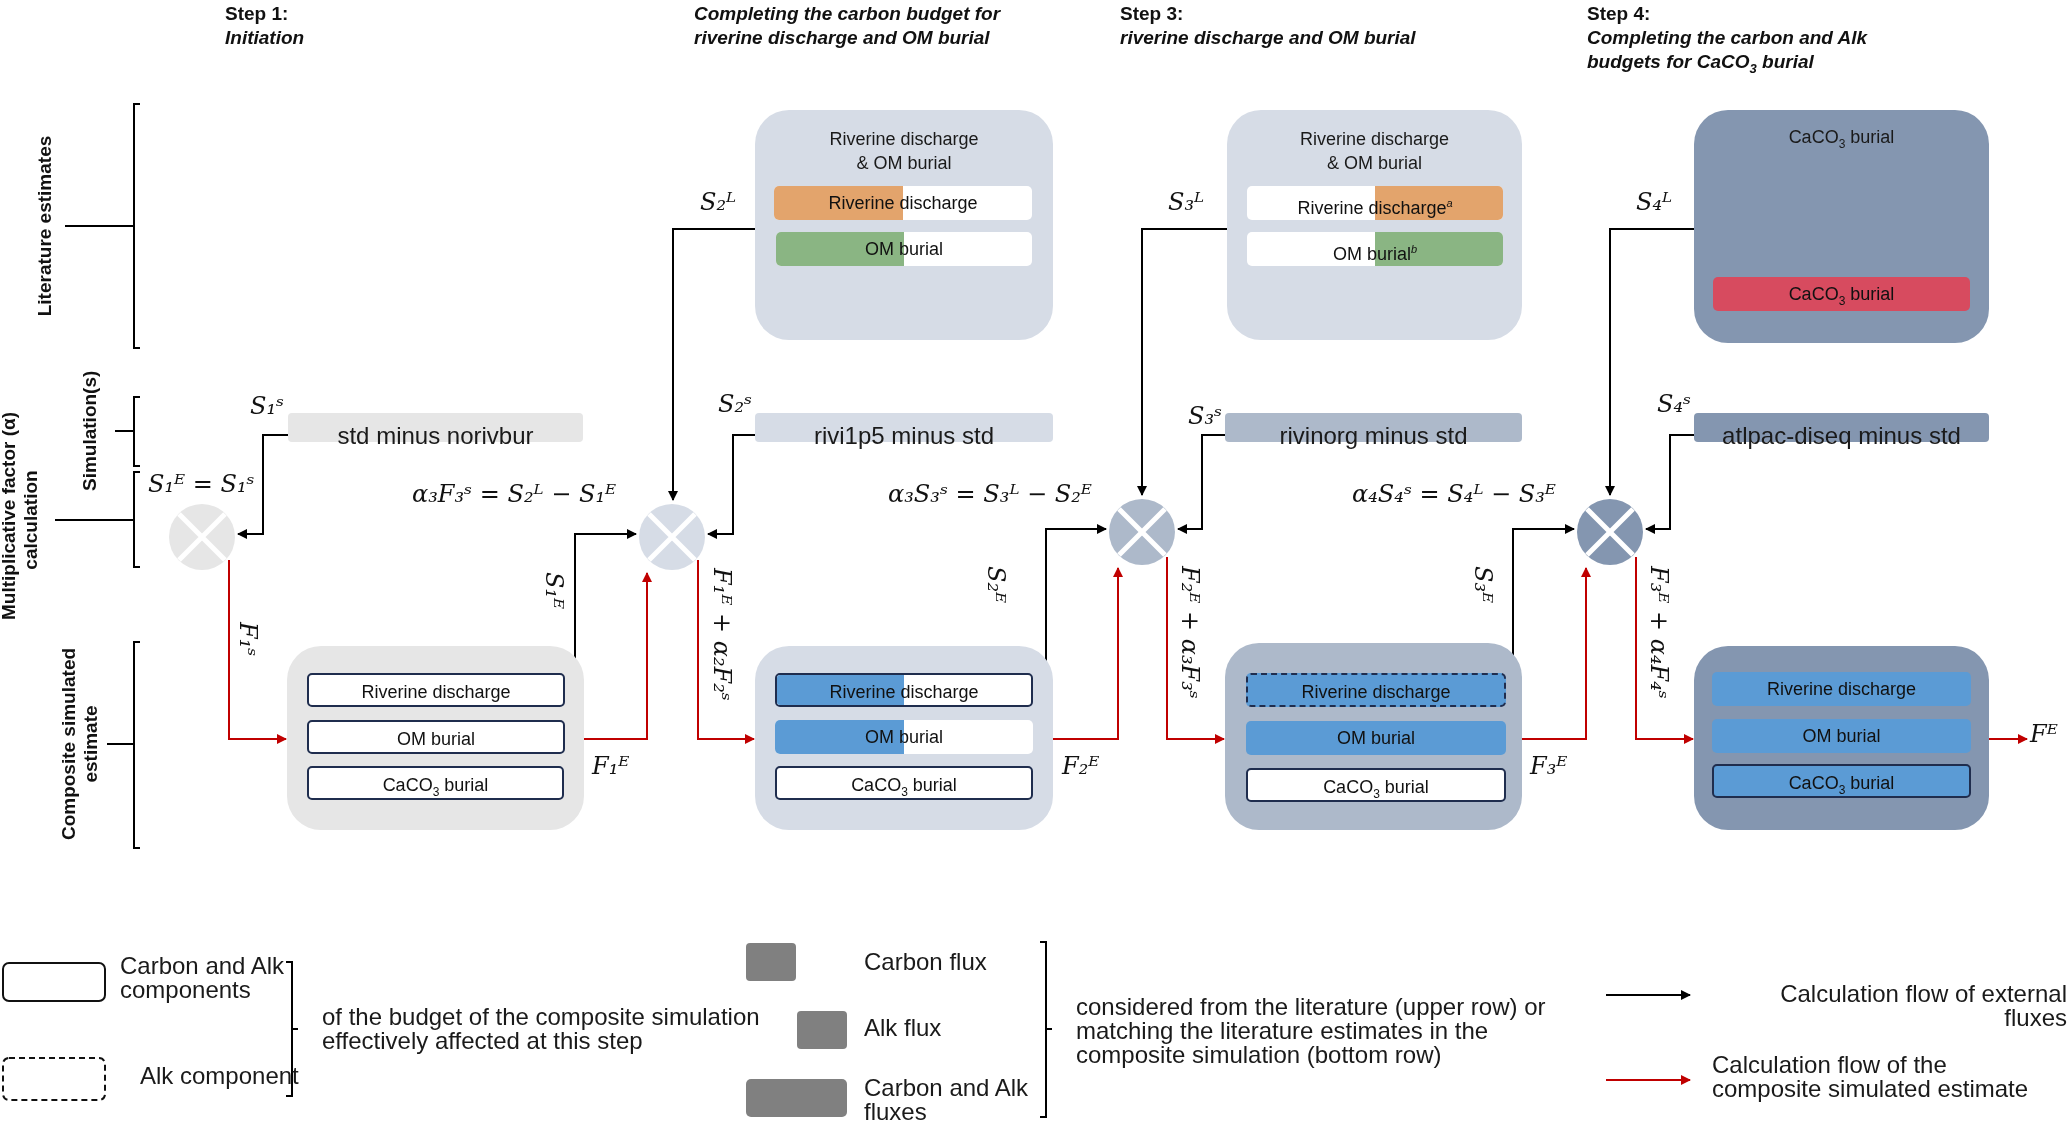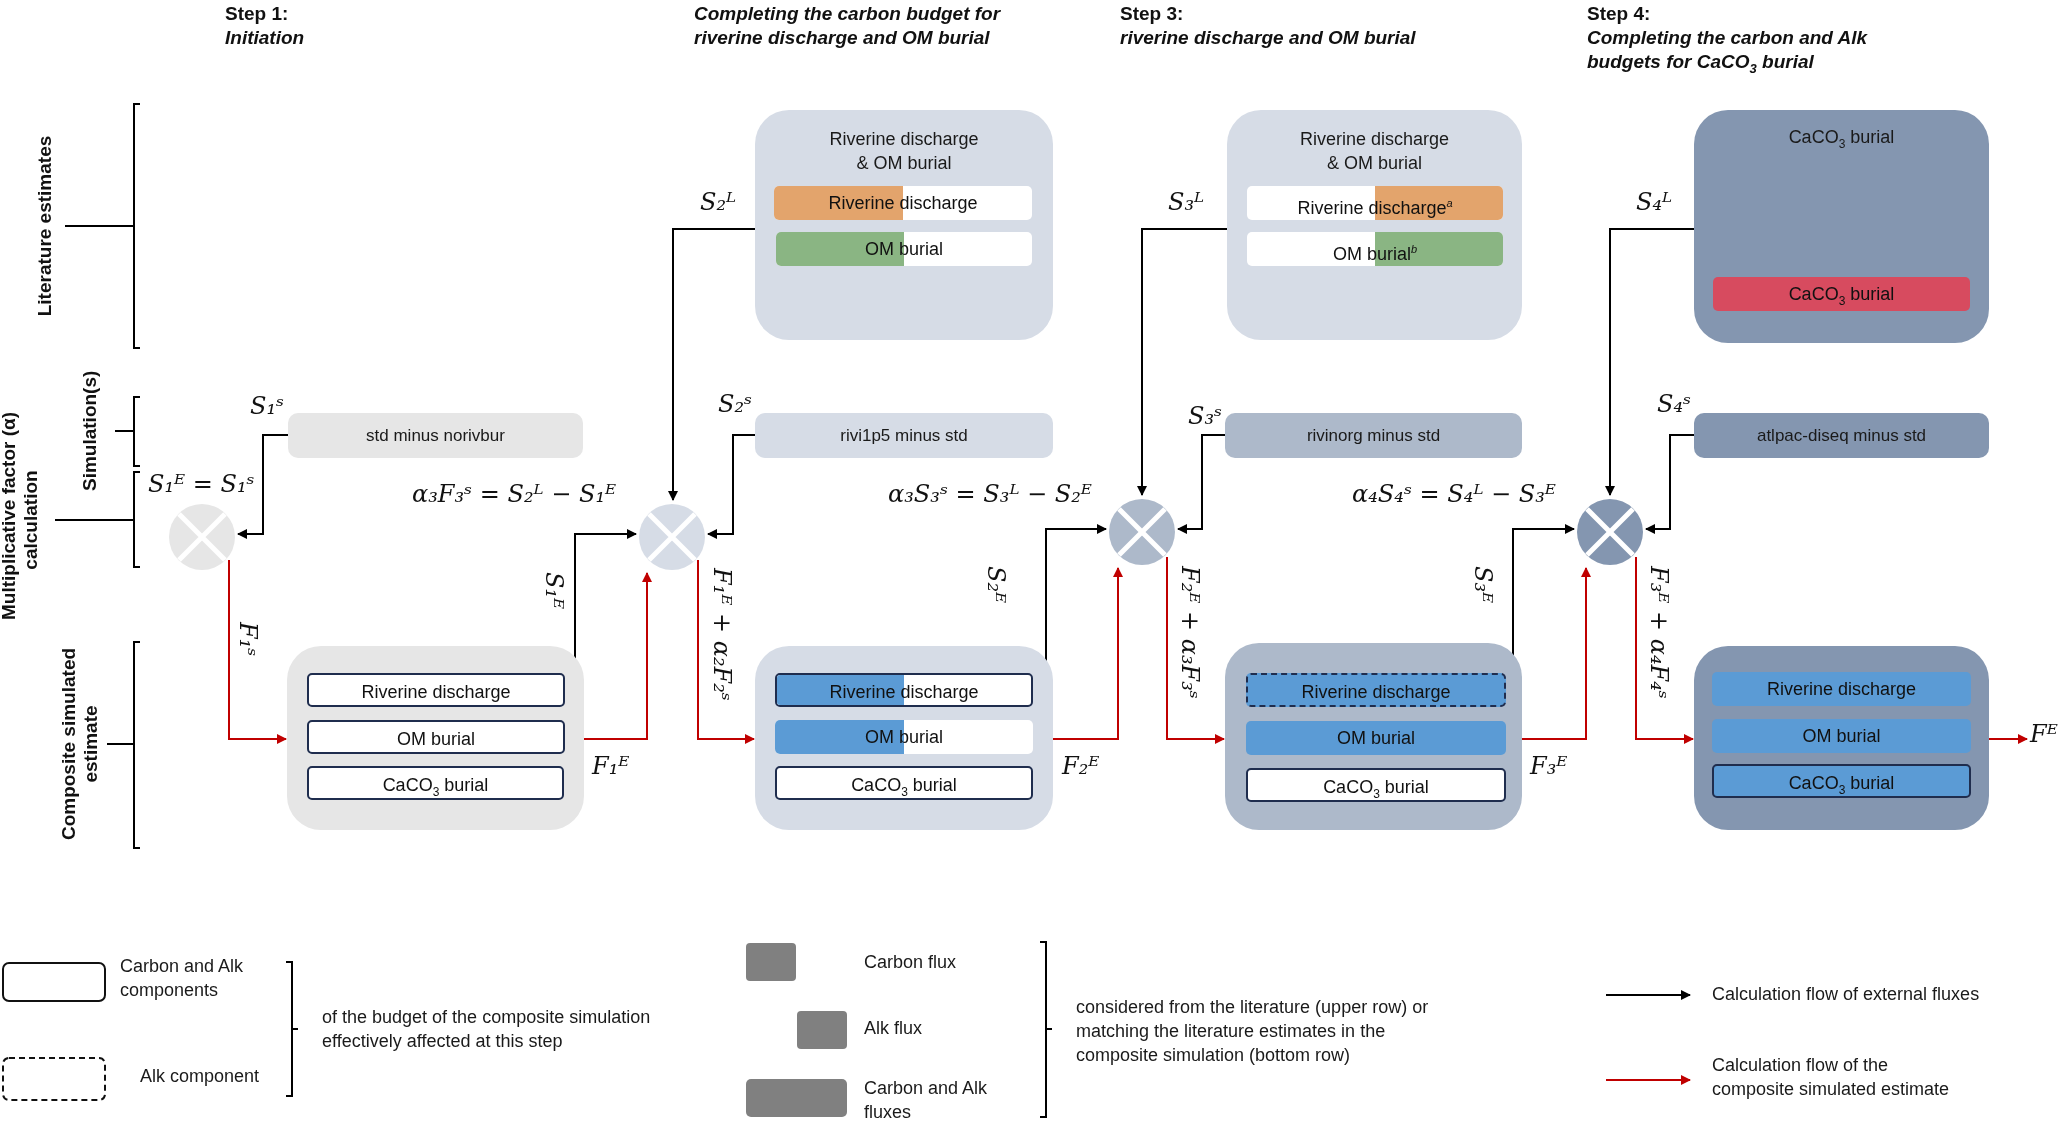--- a/index.html
+++ b/index.html
@@ -9,24 +9,24 @@
   .step-head .sub { font-style:italic; }
   .rowlabel { position:absolute; font-weight:bold; font-size:19px; line-height:22px; text-align:center;
               transform:rotate(-90deg); transform-origin:center center; white-space:nowrap; }
   .bigbox { position:absolute; border-radius:34px; }
   .boxtitle { position:absolute; left:0; right:0; text-align:center; font-size:18px; line-height:24px; color:#1a1a1a; }
   .bar { position:absolute; height:34px; border-radius:5px; font-size:18px; line-height:34px; text-align:center; overflow:hidden; box-sizing:border-box; }
   .bar .half { position:absolute; top:0; bottom:0; }
   .bar .lbl { position:relative; z-index:2; }
   .bar sub, .boxtitle sub, .simbox sub { font-size:12px; }
   .bar sup { font-size:11px; font-style:italic; }
-  .simbox { position:absolute; height:45px; border-radius:10px; font-size:17px; line-height:45px; text-align:center; color:#1a1a1a; }
+  .simbox { position:absolute; height:29px; border-radius:4px; font-size:24px; line-height:45px; text-align:center; color:#1a1a1a; }
   .math { position:absolute; font-family:"DejaVu Serif", serif; font-style:italic; font-size:24px; white-space:nowrap; color:#111; }
   .vmath { transform:rotate(90deg); transform-origin:left top; }
-  .legend-text { position:absolute; font-size:18px; line-height:24px; color:#1a1a1a; }
+  .legend-text { position:absolute; font-size:24px; line-height:24px; color:#1a1a1a; }
   svg.lines { position:absolute; left:0; top:0; }
 </style>
 </head>
 <body>
 
 <svg class="lines" width="2067" height="1121">
   <defs>
     <marker id="ah-black" markerWidth="10" markerHeight="10" refX="9" refY="5" orient="auto" markerUnits="userSpaceOnUse">
       <path d="M0,0 L10,5 L0,10 z" fill="#000"></path>
     </marker>
@@ -233,17 +233,17 @@
 <div class="legend-text" style="left:864px; top:1016px;">Alk flux</div>
 <div class="legend-text" style="left:864px; top:1076px;">
   <div>Carbon and Alk</div>
   <div>fluxes</div>
 </div>
 <div class="legend-text" style="left:1076px; top:995px;">
   <div>considered from the literature (upper row) or</div>
   <div>matching the literature estimates in the</div>
   <div>composite simulation (bottom row)</div>
 </div>
-<div class="legend-text" style="left:1712px; top:982px;">Calculation flow of external fluxes</div>
+<div class="legend-text" style="left:1712px; top:982px;text-align:right;">Calculation flow of external fluxes</div>
 <div class="legend-text" style="left:1712px; top:1053px;">
   <div>Calculation flow of the</div>
   <div>composite simulated estimate</div>
 </div>
 
 </body></html>

